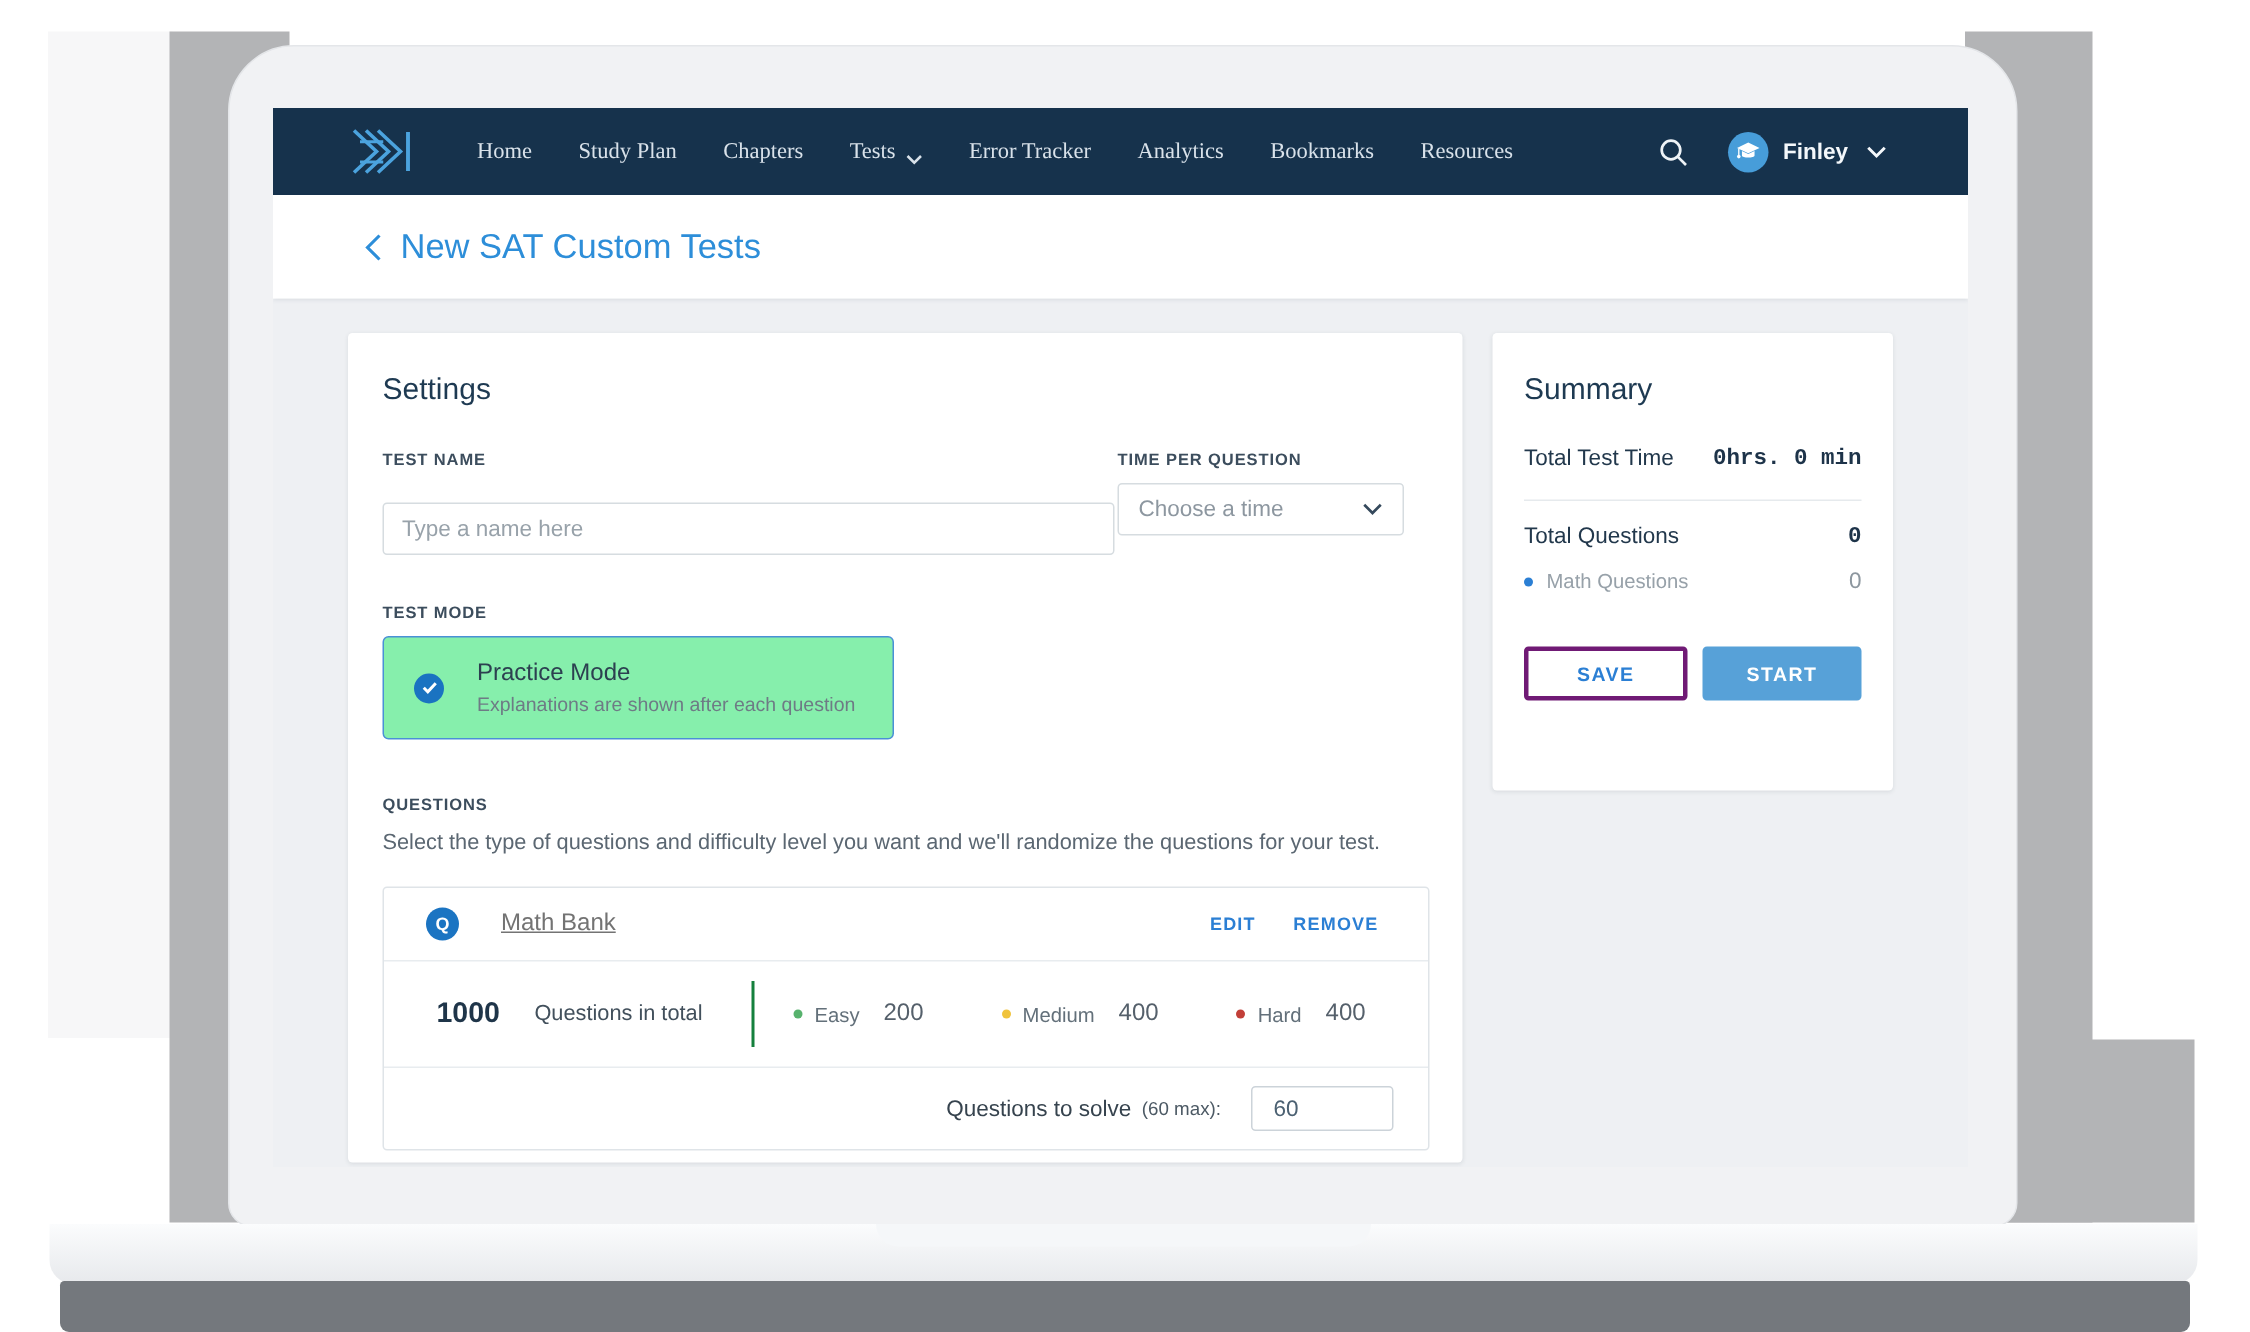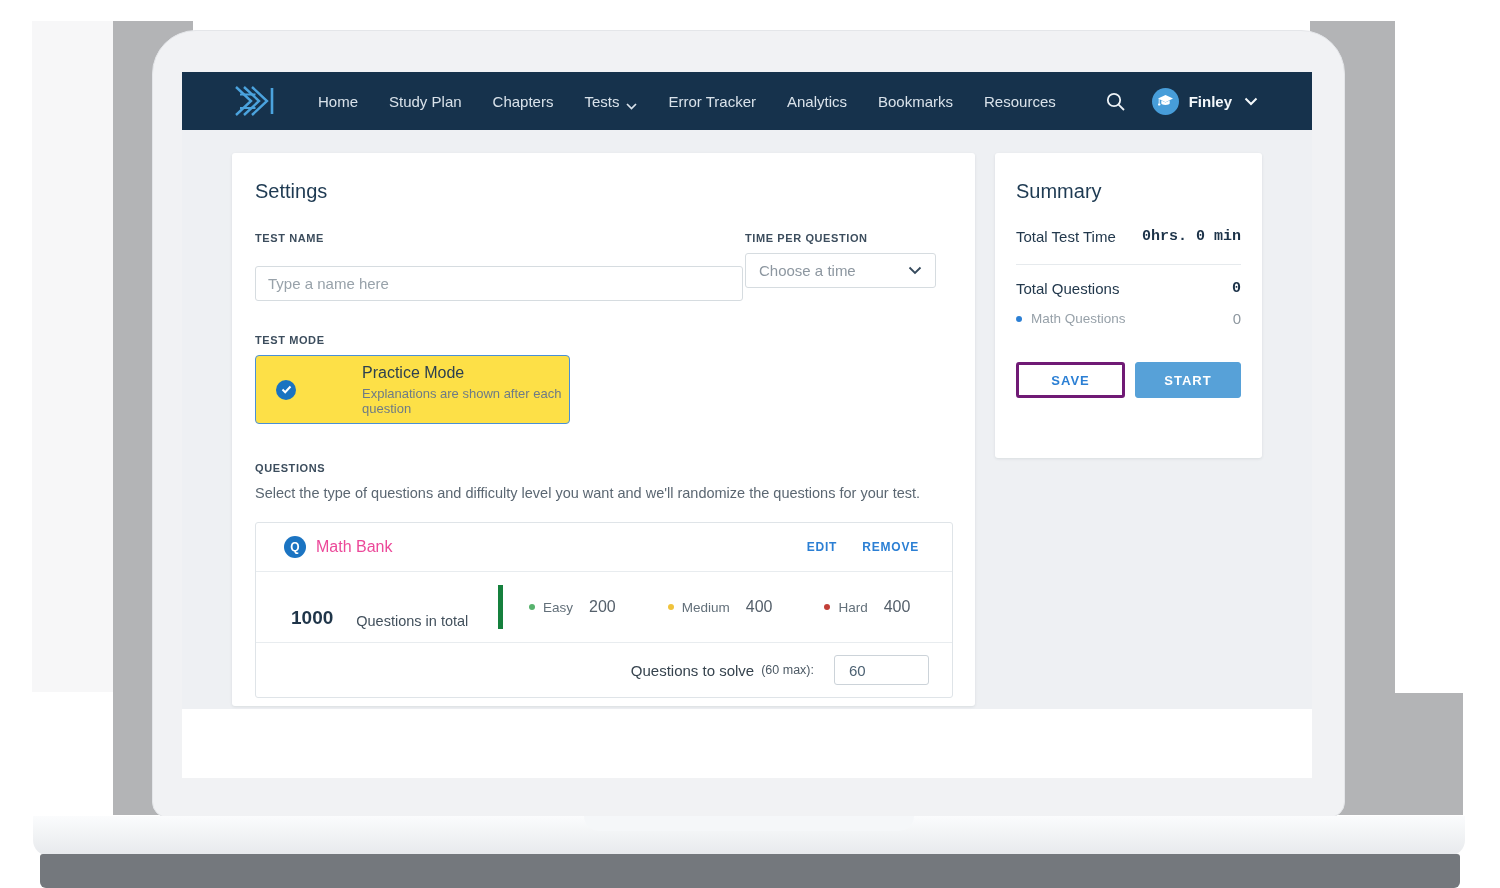--- a/index.html
+++ b/index.html
@@ -23,21 +23,21 @@
   .deck-notch { position:absolute; left:50%; top:0; transform:translateX(-50%);
                 width:330px; height:15px; background:#f5f7f9; border-radius:0 0 26px 26px; }
   .laptop-base { position:absolute; left:40px; top:854px; width:1420px; height:34px;
                  background:#74787d; border-radius:3px 3px 6px 6px; }
 
   
   .navbar { display:flex; align-items:center; height:58px; background:#16324c;
             padding:0 54px 0 50px; }
   .logo { flex:0 0 auto; display:flex; align-items:center; margin-right:40px; }
   .nav-items { display:flex; align-items:center; gap:31px; }
-  .nav-item { color:#d9e2ea; font-size:15px; cursor:pointer; display:flex; align-items:flex-end; gap:7px; white-space:nowrap; }
+  .nav-item { color:#d9e2ea; font-size:15px; cursor:pointer; display:flex; align-items:flex-end; gap:7px; white-space:nowrap;font-family:Liberation Serif, serif; }
   .nav-right { margin-left:auto; display:flex; align-items:center; }
   .search-btn { margin-right:26px; display:flex; cursor:pointer; }
   .avatar { width:27px; height:27px; border-radius:50%; background:#479dd9;
             display:flex; align-items:center; justify-content:center; margin-right:10px; }
   .user-name { color:#f4f8fb; font-size:15px; font-weight:700; margin-right:12px; }
 
   
   .titlebar { height:69px; background:#ffffff; display:flex; align-items:center;
               padding-left:61px; box-shadow:0 1px 3px rgba(40,60,80,0.10); position:relative; z-index:2; }
   .back-btn { display:flex; align-items:center; margin-right:12px; cursor:pointer; }
@@ -62,45 +62,45 @@
   .text-input::placeholder { color:#98a2aa; }
   .select-box { margin-top:9px; height:35px; border:1px solid #d6dce0; border-radius:3px;
                 display:flex; align-items:center; justify-content:space-between;
                 padding:0 13px; cursor:pointer; background:#fff; }
   .select-value { font-size:15px; color:#8d97a0; }
 
   .mode-label { margin-top:33px; }
   .mode-row { display:flex; gap:14px; margin-top:9px; }
   .mode-card { height:69px; border-radius:4px; display:flex; align-items:center;
                padding-left:20px; cursor:pointer; background:#ffffff; }
-  .mode-card.selected { width:315px; border:1px solid #4a90d6; background:#fde047;gap:44px; }
+  .mode-card.selected { width:341px; border:1px solid #4a90d6; background:#86efac; }
   .mode-card.unselected { width:343px; border:1px solid #dde2e6; }
   .check-circle { width:20px; height:20px; border-radius:50%; background:#1a73c1;
                   display:flex; align-items:center; justify-content:center; flex:0 0 auto; }
   .radio-circle { width:20px; height:20px; border-radius:50%; border:2px solid #cfd6db;
                   background:#fff; flex:0 0 auto; }
   .mode-text { margin-left:22px; }
   .mode-title { font-size:16px; font-weight:500; color:#2c4050; }
   .mode-desc { font-size:13px; color:#6e7b85; margin-top:4px; }
 
   .questions-label { margin-top:38px; }
   .questions-desc { margin-top:11px; font-size:14.5px; color:#5b6772; }
 
   .bank-card { margin-top:21px; border:1px solid #dfe4e8; border-radius:3px; background:#fff; }
   .bank-header { height:49px; display:flex; align-items:center; padding:0 33px 0 28px;
                  border-bottom:1px solid #e8ecef; }
   .q-icon { width:22px; height:22px; border-radius:50%; background:#1b74c2; color:#fff;
             font-size:12px; font-weight:700; display:flex; align-items:center; justify-content:center; }
-  .bank-name { margin-left:10px; font-size:16px; font-weight:500; color:#ec4899; }
+  .bank-name { margin-left:28px; font-size:16px; font-weight:500; color:#737373;text-decoration:underline; }
   .bank-actions { margin-left:auto; display:flex; gap:25px; }
   .bank-link { font-size:12px; font-weight:700; letter-spacing:0.8px; color:#2b7fd4; cursor:pointer; }
 
   .bank-stats { height:70px; display:flex; align-items:center; }
-  .stats-total { width:247px; display:flex; align-items:flex-end; padding-left:35px;
-                 border-right:5px solid #15803d; height:44px; }
+  .stats-total { width:247px; display:flex; align-items:center; padding-left:35px;
+                 border-right:2px solid #15803d; height:44px; }
   .total-number { font-size:19px; font-weight:700; color:#1f3549; }
   .total-label { font-size:14.5px; color:#42505c; margin-left:23px; }
   .stats-legend { display:flex; align-items:center; gap:52px; padding-left:26px; }
   .diff-item { display:flex; align-items:center; }
   .diff-dot { width:6px; height:6px; border-radius:50%; margin-right:8px; }
   .diff-dot.easy { background:#57b26d; }
   .diff-dot.medium { background:#f0c33c; }
   .diff-dot.hard { background:#c23f38; }
   .diff-label { font-size:13.5px; color:#63707a; }
   .diff-count { font-size:16px; color:#55606b; margin-left:16px; }
@@ -198,20 +198,28 @@
               <circle cx="2.2" cy="10.4" r="1.2" fill="#ffffff"></circle>
             </svg>
           </span>
           <span class="user-name">Finley</span>
           <svg width="14" height="9" viewBox="0 0 14 9" fill="none">
               <path d="M1.5 1.5 L7 7 L12.5 1.5" stroke="#f4f8fb" stroke-width="2"></path>
             </svg>
         </div>
       </nav>
 
+      <div class="titlebar">
+        <span class="back-btn">
+          <svg width="12" height="20" viewBox="0 0 12 20" fill="none">
+              <path d="M10 2 L2 10 L10 18" stroke="#2d8ed9" stroke-width="2.1"></path>
+            </svg>
+        </span>
+        <span class="page-title">New SAT Custom Tests</span>
+      </div>
 
       <div class="content">
 
         <section class="card settings-card">
           <h2 class="section-heading">Settings</h2>
 
           <div class="field-row">
             <div class="field-col-name">
               <div class="field-label">TEST NAME</div>
               <input class="text-input" type="text" placeholder="Type a name here" style="">

